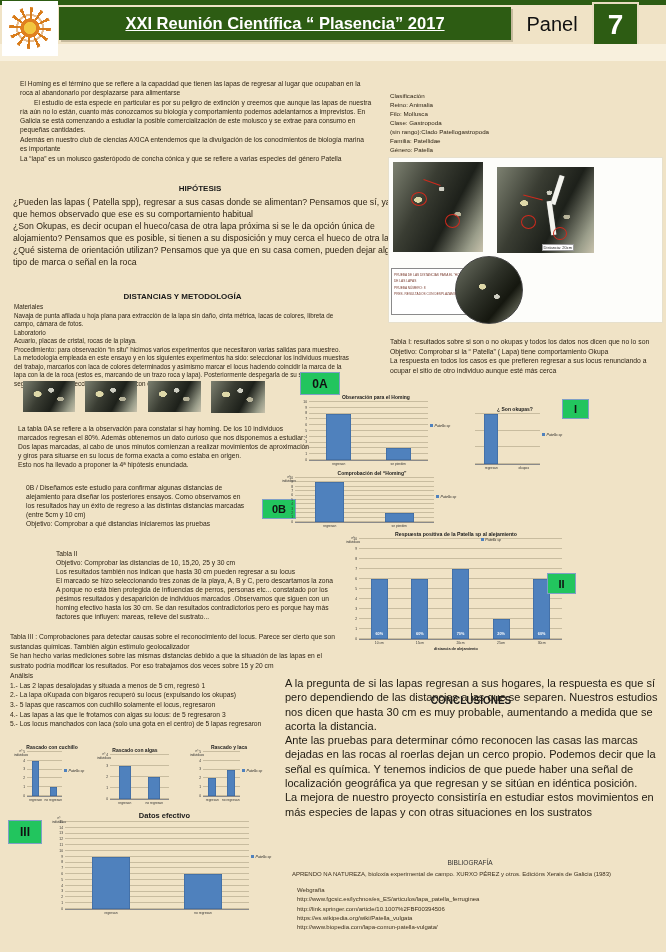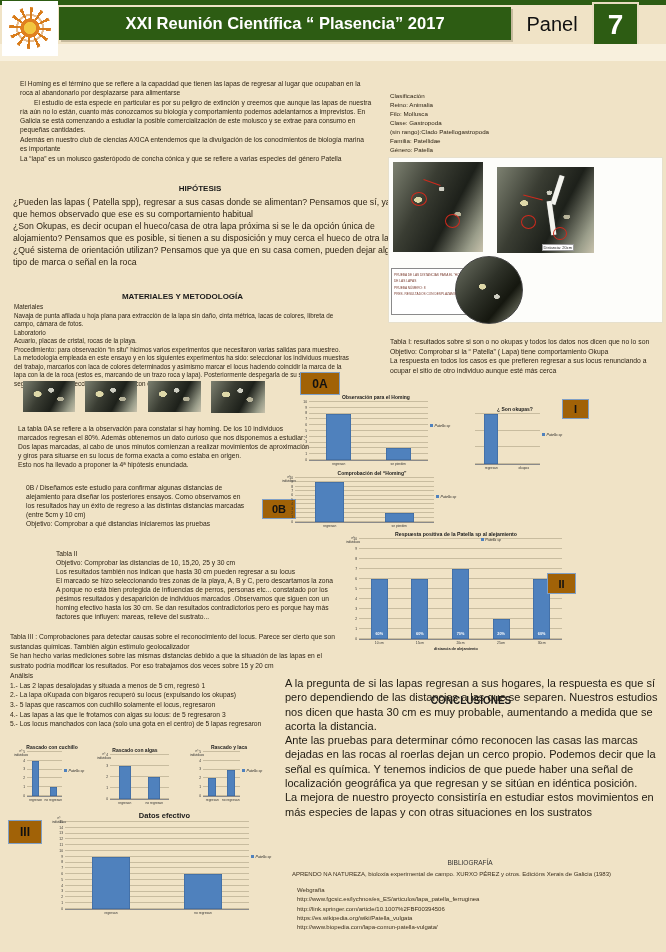--- a/index.html
+++ b/index.html
@@ -6,33 +6,33 @@
   .poster{position:relative;width:666px;height:952px;background:#f0e3c6;font-family:"Liberation Sans",sans-serif;overflow:hidden;color:#2e2415;}
   .abs{position:absolute;}
   .topbar{left:0;top:0;width:666px;height:5px;background:#2d5c13;}
   .logo{left:2px;top:1px;width:56px;height:55px;background:#fff;z-index:5;}
   .sun{width:42px;height:42px;margin:6px auto 0;border-radius:50%;
     background:
       radial-gradient(circle at 50% 50%, #f2c53f 0 20%, #e08020 21% 32%, rgba(0,0,0,0) 33%),
       radial-gradient(circle at 50% 50%, rgba(0,0,0,0) 0 40%, rgba(205,120,30,.5) 41% 47%, rgba(0,0,0,0) 48%),
       repeating-conic-gradient(#d97c1a 0deg 9deg, rgba(0,0,0,0) 9deg 30deg);}
   .titlebar{left:59px;top:7px;width:452px;height:33px;background:#2d5c13;color:#fff;display:flex;align-items:center;justify-content:center;
-    font-size:16.5px;font-weight:bold;box-shadow:2px 2px 0 rgba(120,110,80,.35);}
+    font-size:16.5px;font-weight:bold;box-shadow:2px 2px 0 rgba(120,110,80,.35);text-decoration:underline;}
   .panel-label{left:516px;top:9px;width:72px;height:30px;display:flex;align-items:center;justify-content:center;font-size:20px;color:#111;}
   .panel-num{left:592px;top:2px;width:47px;height:46px;background:#2d5c13;color:#fff;display:flex;align-items:center;justify-content:center;
     font-size:28px;font-weight:bold;border:2px solid #e8dcc0;box-sizing:border-box;}
   .substrip{left:0;top:44px;width:666px;height:17px;background:#f8f0dd;}
   .subtitle{left:0;top:46px;width:600px;text-align:center;color:#1d5c1d;font-weight:bold;font-size:11px;letter-spacing:.3px;}
   .h-small{font-weight:bold;text-align:center;color:#1a1a1a;}
   .txt{line-height:1.35;}
   .intro-p{margin:0 0 1px;}
   .intro-block .intro-p:nth-child(2){text-indent:14px;}
   .hip-p{margin:0;}
   .line{margin:0;}
-  .ref-box{background:#a16207;border:1.5px solid #7f9fc6;display:flex;align-items:center;justify-content:center;font-weight:bold;color:#111;box-sizing:border-box;}
+  .ref-box{background:#22c55e;border:1.5px solid #7f9fc6;display:flex;align-items:center;justify-content:center;font-weight:bold;color:#111;box-sizing:border-box;}
   
   .rock{background:
       radial-gradient(ellipse 7px 5px at 28% 42%, #ded8a8 0 55%, rgba(0,0,0,0) 60%),
       radial-gradient(ellipse 5px 4px at 54% 30%, #cfcfc3 0 55%, rgba(0,0,0,0) 60%),
       radial-gradient(ellipse 6px 4px at 72% 58%, #b8b49a 0 55%, rgba(0,0,0,0) 60%),
       linear-gradient(118deg,#7d8171 0%,#3a3d33 35%,#1d201a 62%,#9a9d8a 88%,#c9c3ad 100%);}
   .photo-panel{background:#fdfdfa;box-shadow:0 0 0 1px #e7e0cc;}
   .red-ring{position:absolute;border:1px solid #cf2a1d;border-radius:50%;}
   .red-line{position:absolute;height:1px;background:#cf2a1d;}
   .tape{position:absolute;background:#f4f4ee;box-shadow:0 0 1px #888;}
@@ -91,21 +91,21 @@
       <div class="intro-p">La “lapa” es un molusco  gasterópodo de concha cónica y que se refiere a varias especies del género Patella</div>
     </div>
 
   <div class="abs h-small" style="left:20px;top:184px;width:360px;font-size:8px;">HIPÓTESIS</div>
   <div class="abs" style="left:13px;top:196px;width:388px;font-size:8.7px;line-height:1.38;">
       <div class="hip-p">¿Pueden las lapas ( Patella spp), regresar a sus casas donde se alimentan? Pensamos que sí, ya que hemos observado que ese es su comportamiento habitual</div>
       <div class="hip-p">¿Son Okupas, es decir ocupan el hueco/casa de otra lapa próxima si se le da opción única de alojamiento? Pensamos que es posible, si tienen a su disposición y muy cerca el hueco de otra lapa.</div>
       <div class="hip-p">¿Qué sistema de orientación utilizan? Pensamos que ya que en su casa comen, pueden dejar algún tipo de marca o señal en la roca</div>
     </div>
 
-  <div class="abs h-small" style="left:20px;top:292px;width:325px;font-size:8px;">MATERIALES Y METODOLOGÍA</div>
+  <div class="abs h-small" style="left:20px;top:292px;width:325px;font-size:8px;">DISTANCIAS Y METODOLOGÍA</div>
   <div class="abs txt" style="left:14px;top:303px;width:338px;font-size:6.3px;">
       <div class="line">Materiales</div>
       <div class="line">Navaja de punta afilada u hoja plana para extracción de la lapa sin daño, cinta métrica, lacas de colores, libreta de campo, cámara de fotos.</div>
       <div class="line">Laboratorio</div>
       <div class="line">Acuario, placas de cristal, rocas de la playa.</div>
       <div class="line">Procedimiento: para observación “in situ” hicimos  varios experimentos que necesitaron varias salidas para muestreo.</div>
       <div class="line">La metodología empleada en este ensayo y en los siguientes experimentos ha sido: seleccionar los individuos muestras del trabajo, marcarlos con laca de colores determinados y asimismo marcar el locus haciendo coincidir la marca de la lapa con la de la roca (estos es, marcando de un trazo roca y lapa). Posteriormente despegarla de su sitio y alejarla según parámetros seleccionados midiendo con cinta métrica.</div>
     </div>
 
   <div class="abs rock" style="left:23px;top:381px;width:52px;height:31px;"></div>

